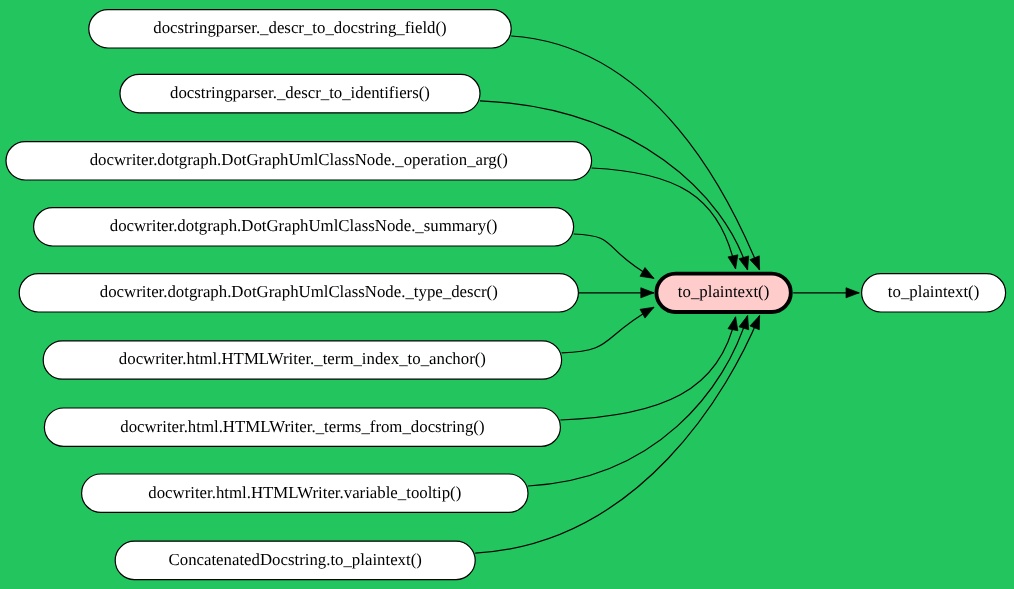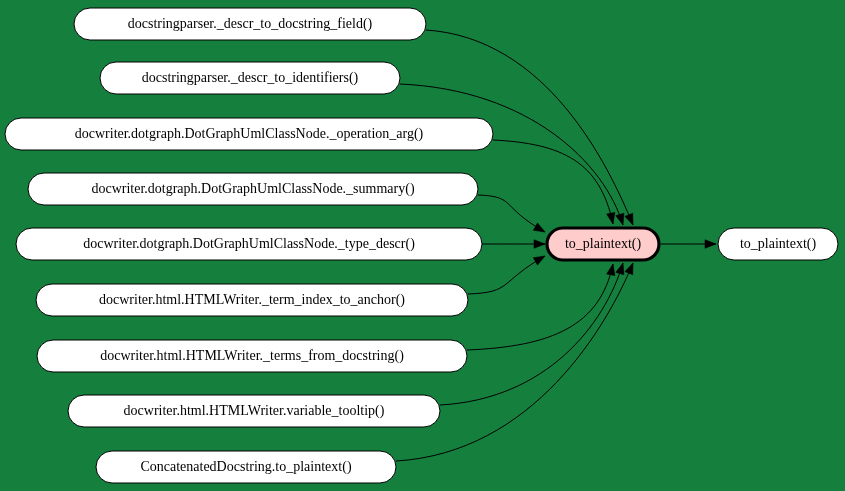--- a/index.html
+++ b/index.html
@@ -4,21 +4,21 @@
 <style>
   html, body {
     margin: 0;
     padding: 0;
     background: #ffffff;
   }
   #canvas {
     position: relative;
     width: 845px;
     height: 491px;
-    background: #15803d;
+    background: #22c55e;
     overflow: hidden;
     font-family: "Liberation Serif", "DejaVu Serif", serif;
   }
   #graph-svg {
     position: absolute;
     left: 0;
     top: 0;
     width: 845px;
     height: 491px;
     display: block;

